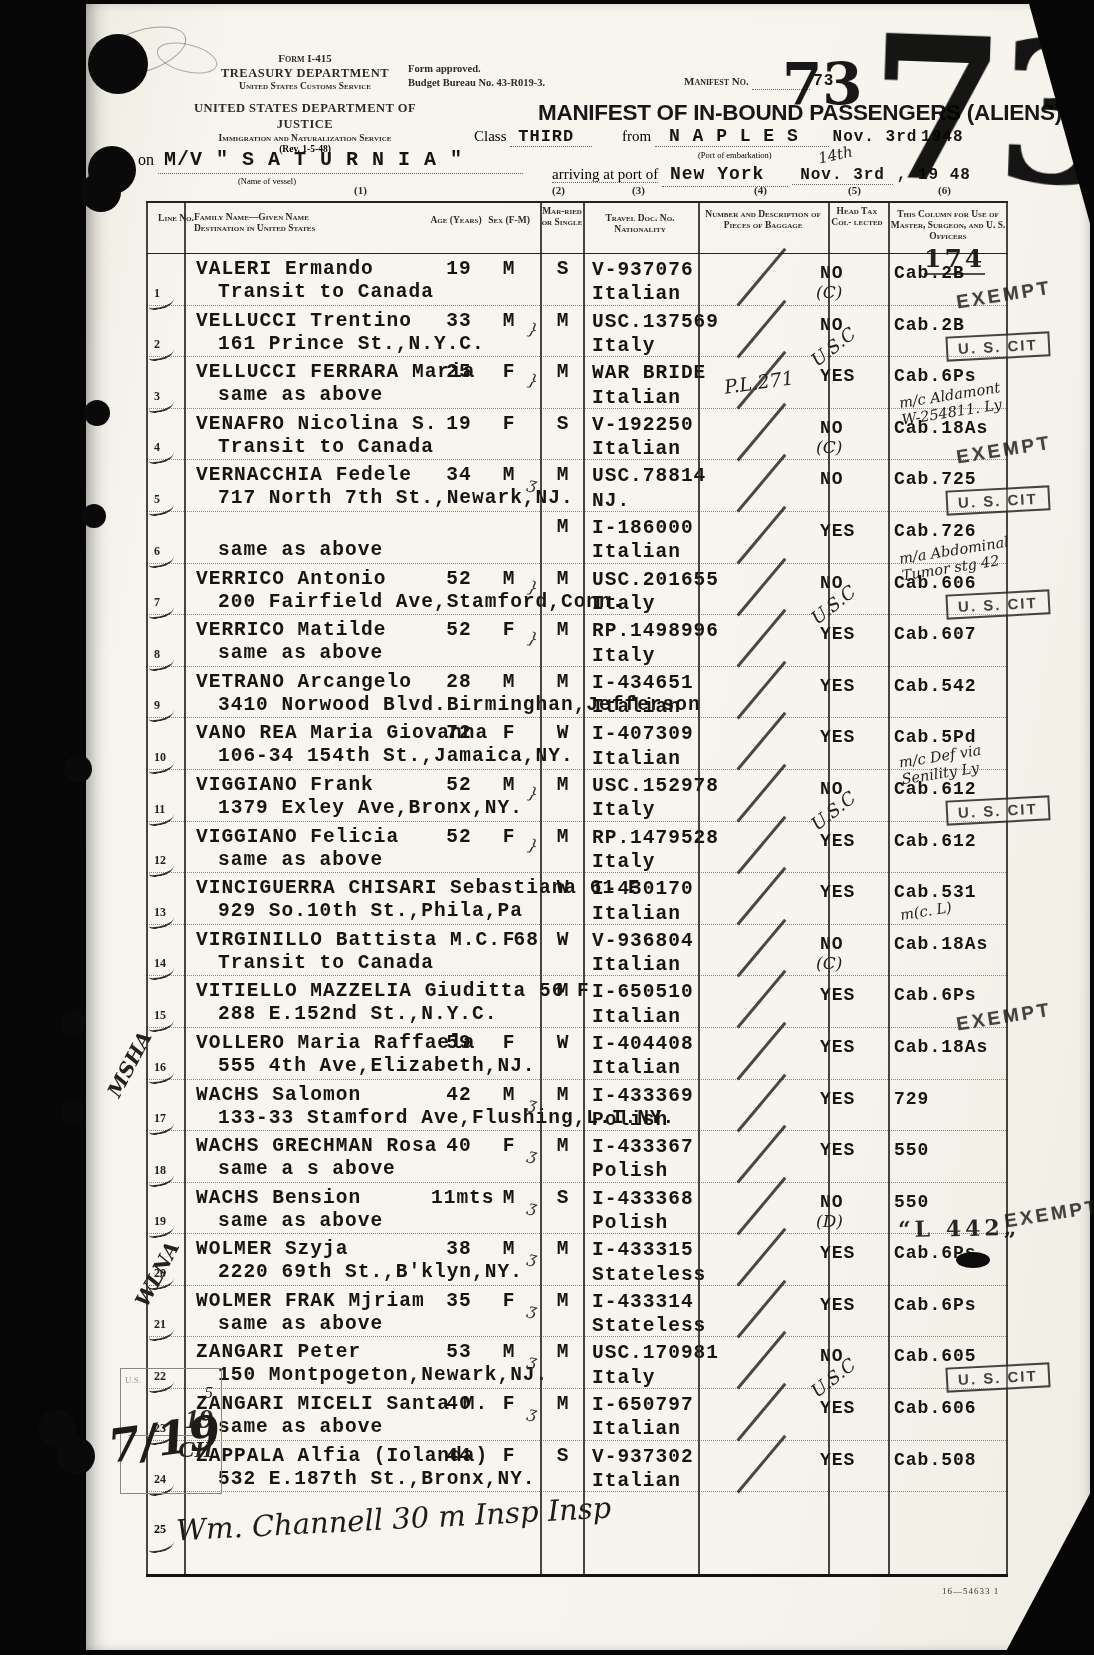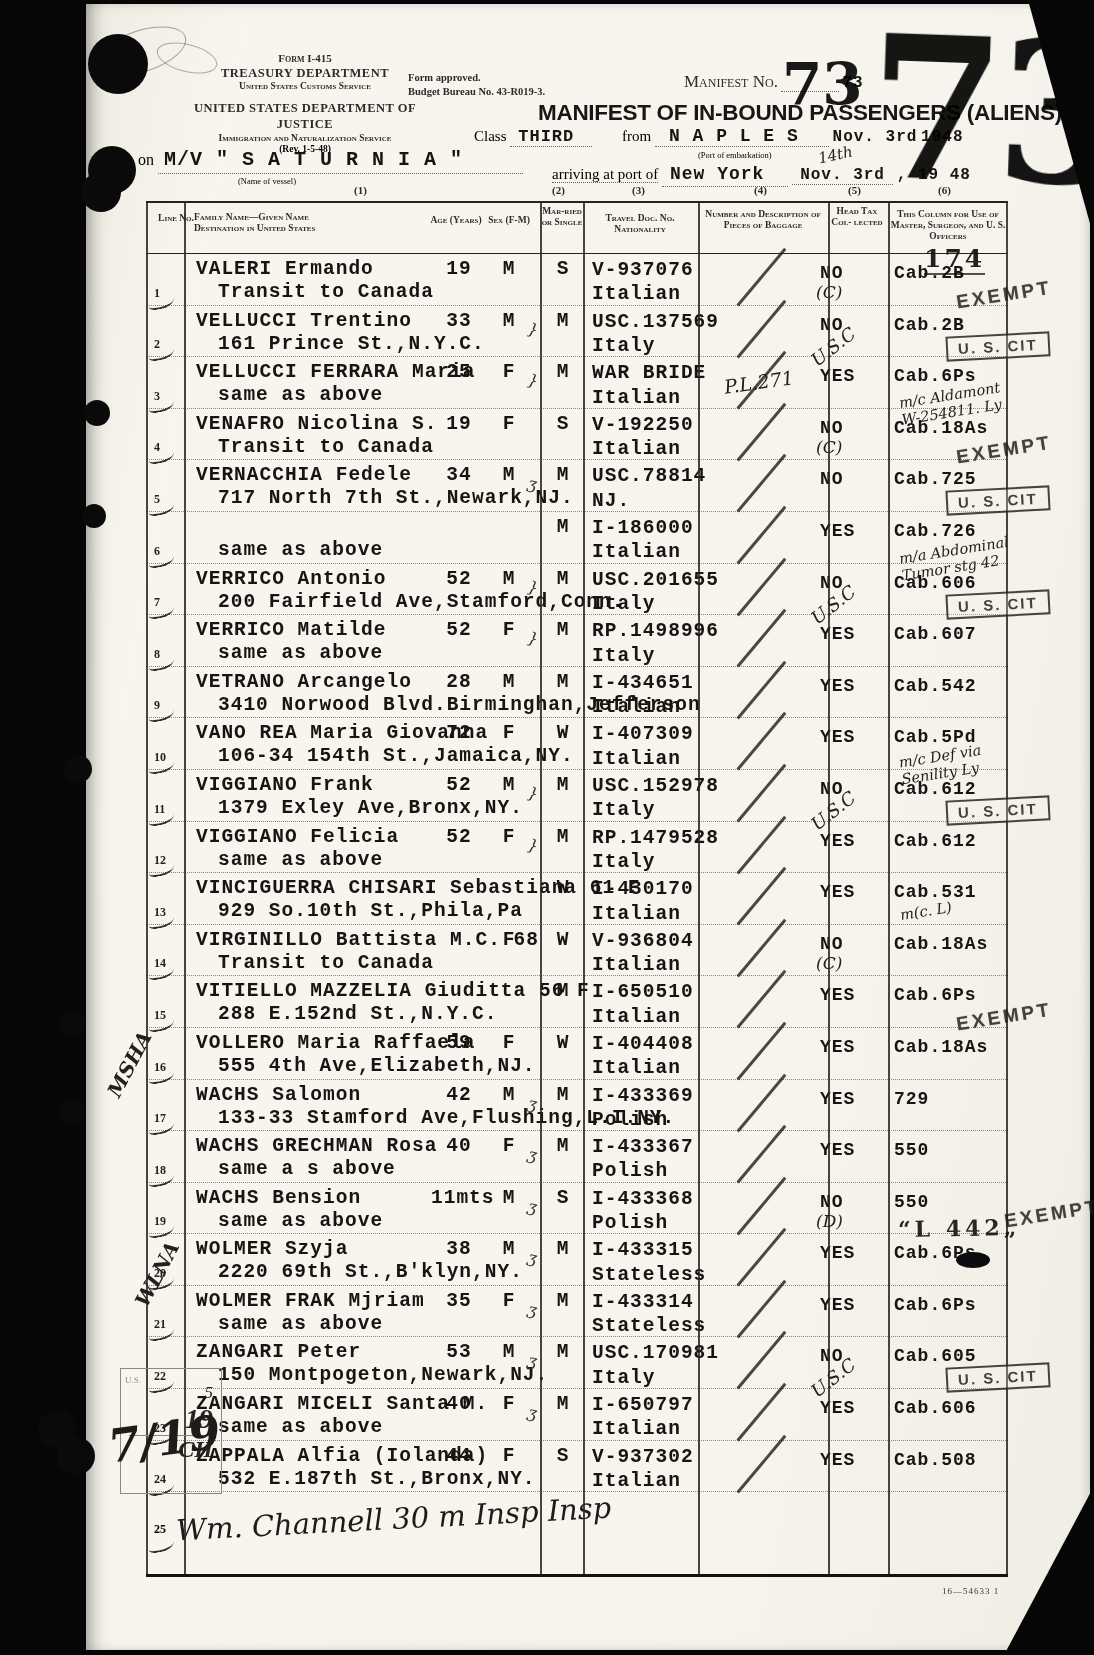--- a/index.html
+++ b/index.html
@@ -37,21 +37,21 @@
   }
   .stamp-l442{
     position:absolute;font-family:"DejaVu Serif",serif;font-weight:700;font-size:22px;
     color:rgba(15,15,15,.9);letter-spacing:4px;white-space:nowrap;z-index:6;transform:rotate(-1deg);
   }
   
   .hdr-left{position:absolute;left:98px;top:48px;width:242px;text-align:center;line-height:1.25;}
   .hdr-left .l1{font-weight:700;font-size:11px;}
   .hdr-left .l2{font-weight:700;font-size:12.5px;letter-spacing:.5px;}
   .hdr-left .l3{font-size:9.5px;font-weight:700;}
-  .approved{position:absolute;left:322px;top:58px;font-size:10.5px;font-weight:700;color:#2b2b2b;line-height:1.3;margin-top:9px;}
+  .approved{position:absolute;left:322px;top:58px;font-size:10.5px;font-weight:700;color:#2b2b2b;line-height:1.3;}
   .manifest-no{position:absolute;left:598px;top:68px;font-size:13px;}
   .title{position:absolute;left:452px;top:96px;font-family:"Liberation Sans",sans-serif;font-weight:700;
     font-size:22.5px;color:#171717;letter-spacing:-.3px;white-space:nowrap;}
   .classline{position:absolute;left:388px;top:122px;font-size:15px;white-space:nowrap;}
   .embnote{position:absolute;left:612px;top:146px;font-size:8.5px;}
   .vesselline{position:absolute;left:52px;top:144px;font-size:16px;white-space:nowrap;}
   .vesselnote{position:absolute;left:152px;top:172px;font-size:8.5px;text-align:center;}
   .arriveline{position:absolute;left:466px;top:160px;font-size:15px;white-space:nowrap;}
   .stamp73-wrap{position:absolute;left:696px;top:6px;z-index:8;mix-blend-mode:multiply;}
   .s73a{position:absolute;left:0;top:40px;font-family:"DejaVu Serif",serif;font-weight:700;font-size:58px;color:rgba(8,8,8,.93);}
@@ -118,21 +118,21 @@
     <div class="l3 sc">Immigration and Naturalization Service</div>
     <div class="l3">(Rev. 1-5-48)</div>
   </div>
 
   <div class="approved">
     <div>Form approved.</div>
     <div>Budget Bureau No. 43-R019-3.</div>
   </div>
 
   <div class="manifest-no">
-    <span class="sc" style="font-weight:400;font-size:17px">Manifest No.</span>
+    <span class="sc" style="font-weight:700;font-size:11px">Manifest No.</span>
     <span class="dotline" style="display:inline-block;width:58px;">&nbsp;</span>
     <span class="typed" style="font-size:16px">73</span>
   </div>
 
   <div class="title">MANIFEST OF IN-BOUND PASSENGERS (ALIENS)</div>
 
   <div class="classline">
     <span>Class</span>
     <span class="typed dotline" style="font-size:17px;padding:0 18px 0 8px">THIRD</span>
     <span style="padding-left:26px">from</span>

